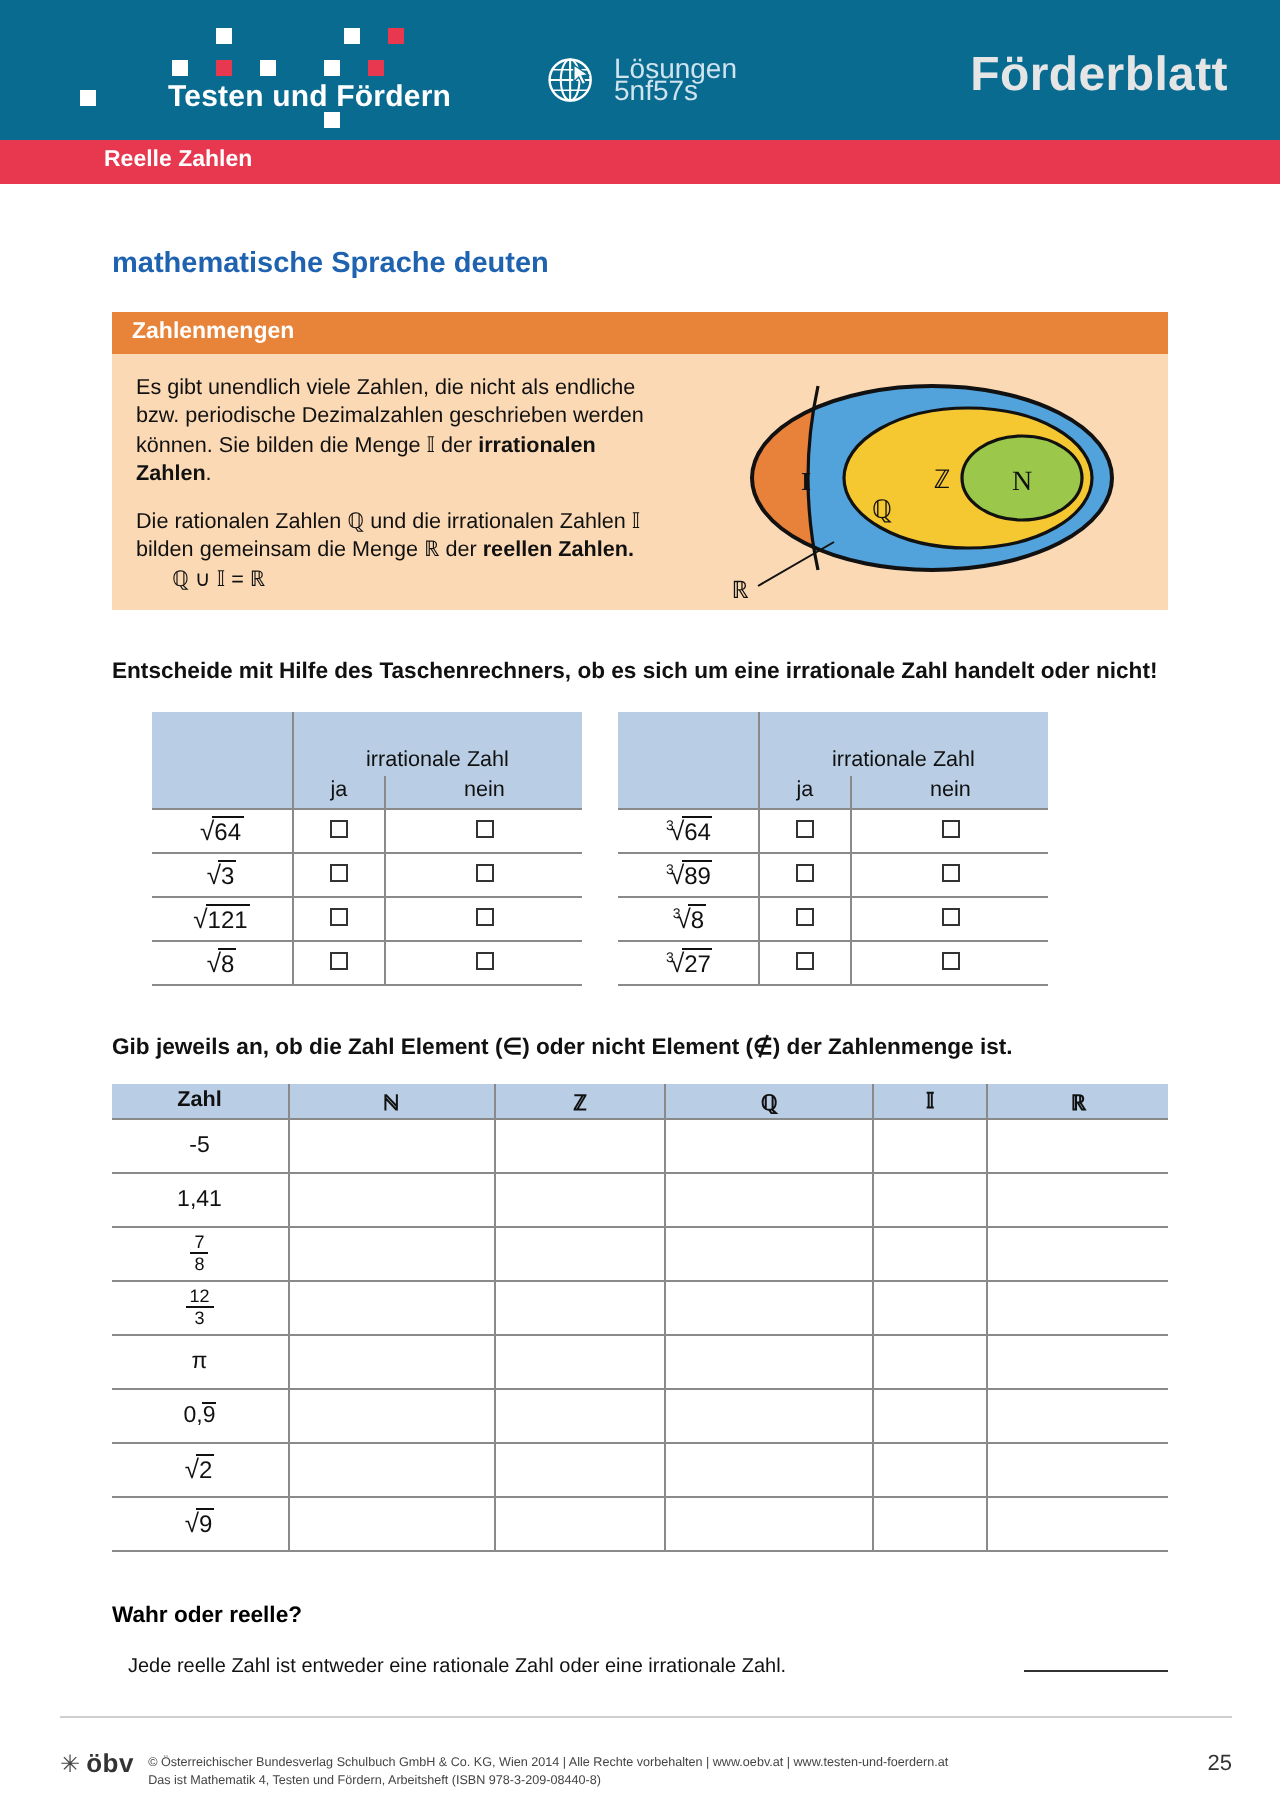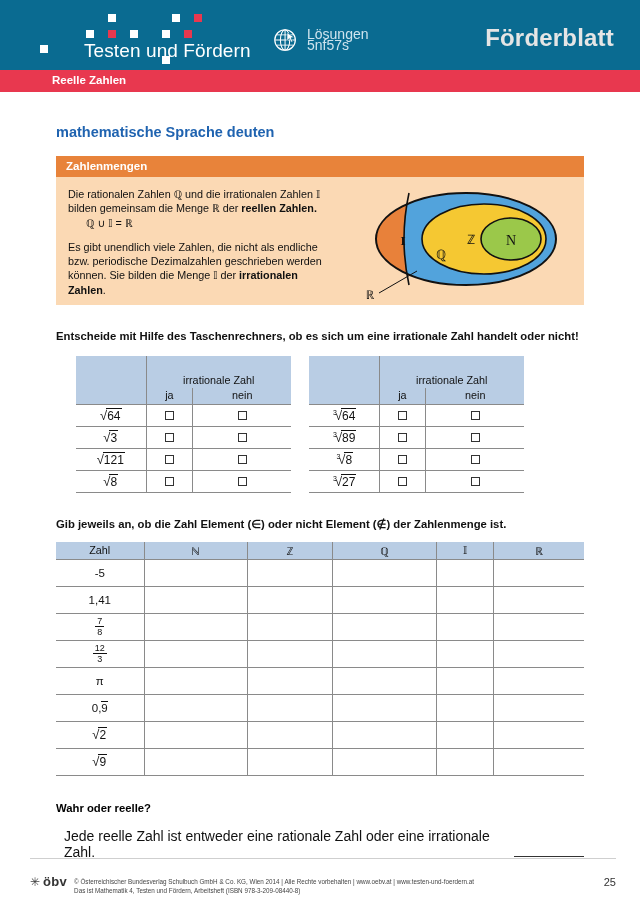--- a/index.html
+++ b/index.html
@@ -18,21 +18,21 @@
     background: #0a6b91;
   }
   .logo-block {
     position: absolute; left: 32px; top: 8px;
     width: 200px; height: 56px;
   }
   .sq { position: absolute; width: 8px; height: 8px; background:#ffffff; }
   .sq.red { background:#e8384f; }
   .logo-text {
     position: absolute; left: 52px; top: 32px;
-    color:#ffffff; font-size: 19px; font-weight: normal;
+    color:#ffffff; font-size: 15px; font-weight: bold;
     letter-spacing: .1px; white-space: nowrap;
   }
   .globe-group {
     position: absolute; left: 272px; top: 26px;
     display: flex; align-items: center; gap: 7px;
   }
   .globe-ico { width: 28px; height: 28px; }
   .loes { color:#cfe4ee; font-size: 14px; line-height: 11px; }
   .brand-title {
     position:absolute; right: 26px; top: 24px;
@@ -114,21 +114,21 @@
     border-top: 1px solid #111; display:inline-block;
     padding: 0 1px; margin-left: -1px;
   }
   .idx {
     font-size: 7px; position: relative; top: -5px; left: 2px;
   }
 
   
   .tbl-big { width: 528px; margin-left: 0; }
   .tbl-big th {
-    background:#b9cde4; font-size: 10.8px; font-weight: normal;
+    background:#b9cde4; font-size: 10.8px; font-weight: bold;
     color:#111; height: 17px; text-align:center;
     border-left: 1px solid #8a8a8a;
     border-bottom: 1px solid #8a8a8a;
   }
   .tbl-big th:first-child { border-left: none; }
   .tbl-big td {
     height: 27px; border-left: 1px solid #8a8a8a;
     border-bottom: 1px solid #8a8a8a;
     text-align:center; font-size: 11.5px; color:#111;
   }
@@ -139,21 +139,21 @@
   .frac .num { display:block; border-bottom: 1px solid #111; padding: 0 2px; }
   .frac .den { display:block; padding: 0 2px; }
   .ovl { border-top: 1px solid #111; display:inline-block; line-height: 1.05; }
 
   
   .tf-title { font-size: 11.3px; font-weight: bold; margin-top: 26px; }
   .tf-row {
     display:flex; align-items:flex-end; justify-content: space-between;
     margin-top: 14px; padding-left: 8px;
   }
-  .tf-text { font-size: 14px; color:#111; }
+  .tf-text { font-size: 10px; color:#111; }
   .tf-line { width: 72px; border-bottom: 1px solid #333; height: 1px; margin-bottom: 3px; }
 
   
   .footer {
     position:absolute; left: 0; bottom: 10px; width: 640px;
     padding: 0 24px 0 30px;
     display:flex; align-items: flex-start;
   }
   .footer-sep {
     position:absolute; left: 30px; right: 24px; bottom: 46px;
@@ -209,22 +209,22 @@
     <span>Reelle Zahlen</span>
   </div>
 
   <div class="content">
 
     <div class="section-title">mathematische Sprache deuten</div>
 
     <div class="infobox">
       <div class="infobox-head">Zahlenmengen</div>
       <div class="infobox-body">
+        <p><span>Es gibt unendlich viele Zahlen, die nicht als endliche bzw. periodische Dezimalzahlen geschrieben werden können. Sie bilden die Menge 𝕀 der </span><span class="bb">irrationalen Zahlen</span><span>.</span></p>
         <p><span>Die rationalen Zahlen ℚ und die irrationalen Zahlen 𝕀 bilden gemeinsam die Menge ℝ der </span><span class="bb">reellen Zahlen.</span><span style="display:inline-block;width:18px;"></span><span>ℚ ∪ 𝕀 = ℝ</span></p>
-        <p><span>Es gibt unendlich viele Zahlen, die nicht als endliche bzw. periodische Dezimalzahlen geschrieben werden können. Sie bilden die Menge 𝕀 der </span><span class="bb">irrationalen Zahlen</span><span>.</span></p>
 
         <svg class="venn" width="215" height="118" viewBox="0 0 215 118">
           <defs>
             <clipPath id="outerClip">
                 <ellipse cx="107" cy="56" rx="90" ry="46"></ellipse>
               </clipPath>
           </defs>
 
           <ellipse cx="107" cy="56" rx="90" ry="46" fill="#e8813a" stroke="none"></ellipse>
           <path d="M 50 10 Q 40 56 50 102 L 197 102 L 197 10 Z" fill="#52a3dc" clip-path="url(#outerClip)"></path>

